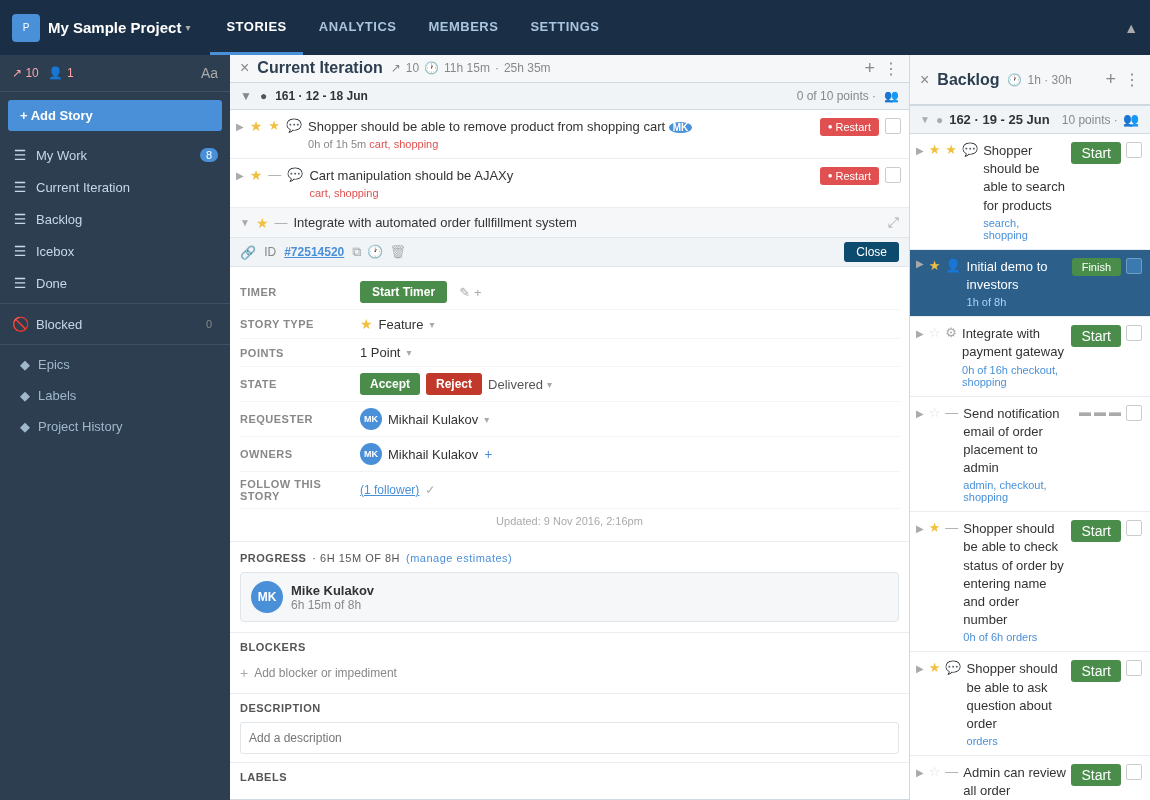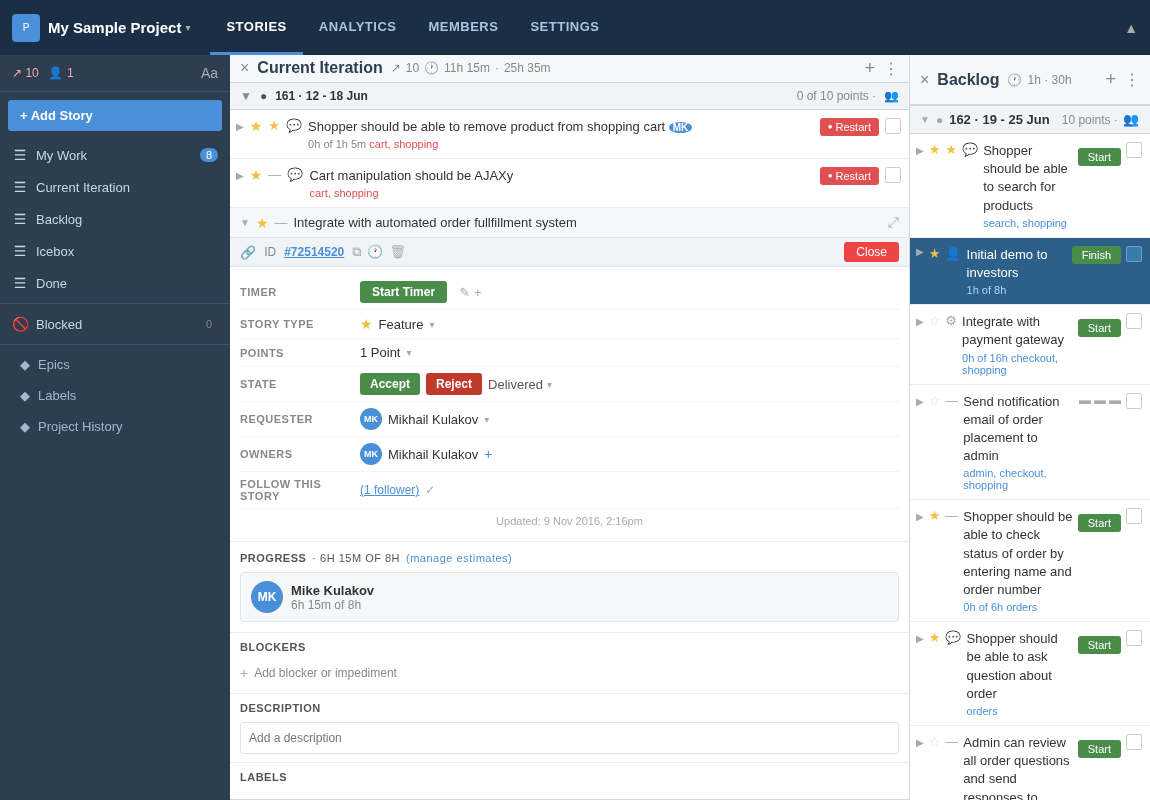--- a/index.html
+++ b/index.html
@@ -68,21 +68,21 @@
     .expanded-story { border-bottom: 1px solid #d0d8e0; }
     .expanded-story-header { background: #f5f7f9; border-bottom: 1px solid #e0e5ea; padding: 6px 10px; display: flex; align-items: center; gap: 6px; }
     .expanded-story-title-input { flex: 1; border: none; background: transparent; font-size: 13px; color: #333; font-weight: 500; }
     .expand-btn { color: #aaa; font-size: 14px; cursor: pointer; margin-left: auto; }
 
     .story-detail-toolbar { background: #f0f4f7; border-bottom: 1px solid #e0e5ea; padding: 4px 10px; display: flex; align-items: center; gap: 8px; }
     .detail-link-icon { color: #4a90d9; font-size: 13px; }
     .detail-id-label { color: #888; font-size: 12px; }
     .detail-id-value { color: #4a90d9; font-size: 12px; font-weight: 600; text-decoration: underline; }
     .detail-action-icons { display: flex; gap: 6px; color: #aaa; font-size: 13px; }
-    .close-btn-detail { background: #ef4444; color: white; border: none; padding: 3px 12px; border-radius: 3px; font-size: 12px; cursor: pointer; margin-left: auto; }
+    .close-btn-detail { background: #0c4a6e; color: white; border: none; padding: 3px 12px; border-radius: 3px; font-size: 12px; cursor: pointer; margin-left: auto; }
 
     .story-fields { background: white; padding: 8px 10px; }
     .field-row { display: flex; align-items: center; padding: 6px 0; border-bottom: 1px solid #f0f4f7; }
     .field-label { width: 120px; color: #888; font-size: 11px; font-weight: 600; text-transform: uppercase; letter-spacing: 0.5px; flex-shrink: 0; }
     .field-value { flex: 1; display: flex; align-items: center; gap: 6px; color: #333; font-size: 13px; }
     .timer-btn { background: #4a8c4a; color: white; border: none; padding: 4px 12px; border-radius: 3px; font-size: 12px; cursor: pointer; font-weight: 600; }
     .timer-icons { display: flex; gap: 4px; color: #aaa; margin-left: 6px; }
     .state-accept-btn { background: #4a8c4a; color: white; border: none; padding: 4px 10px; border-radius: 3px; font-size: 12px; cursor: pointer; font-weight: 600; }
     .state-reject-btn { background: #c0392b; color: white; border: none; padding: 4px 10px; border-radius: 3px; font-size: 12px; cursor: pointer; font-weight: 600; }
     .state-delivered { color: #555; font-size: 13px; display: flex; align-items: center; gap: 4px; }
@@ -112,21 +112,21 @@
     
     .backlog-column { flex: 1; background: white; display: flex; flex-direction: column; overflow: hidden; }
     .backlog-stories { flex: 1; overflow-y: auto; }
 
     
     .backlog-story { border-bottom: 1px solid #e8edf2; display: flex; align-items: flex-start; padding: 8px 8px 8px 6px; gap: 5px; }
     .backlog-story.highlighted { background: #2c5f8a; }
     .backlog-story.highlighted .story-text-bl { color: white; }
     .story-text-bl { flex: 1; font-size: 13px; color: #333; line-height: 1.4; }
     .story-tags-bl { font-size: 11px; color: #4a90d9; margin-top: 2px; }
-    .start-btn { background: #4a8c4a; color: white; border: none; padding: 3px 10px; border-radius: 3px; font-size: 11px; cursor: pointer; white-space: nowrap; margin-top: 6px; }
+    .start-btn { background: #4a8c4a; color: white; border: none; padding: 3px 10px; border-radius: 3px; font-size: 14px; cursor: pointer; white-space: nowrap; }
     .finish-btn { background: #4a8c4a; color: white; border: none; padding: 3px 10px; border-radius: 3px; font-size: 11px; cursor: pointer; white-space: nowrap; }
     .bl-checkbox { width: 16px; height: 16px; border: 1px solid #ccc; border-radius: 2px; flex-shrink: 0; }
     .bl-star { color: #f0c040; font-size: 13px; }
     .bl-expand { color: #aaa; font-size: 10px; cursor: pointer; padding-top: 3px; }
 
     
     .sprint-header-bl { background: #f0f4f7; border-bottom: 1px solid #d0d8e0; border-top: 1px solid #d0d8e0; padding: 6px 10px; display: flex; align-items: center; gap: 6px; font-size: 12px; color: #555; }
     .sprint-header-bl .sprint-title { font-weight: 600; color: #333; font-size: 13px; text-align: center; }
     .sprint-header-bl .sprint-points { margin-left: auto; color: #888; font-size: 12px; }
 

